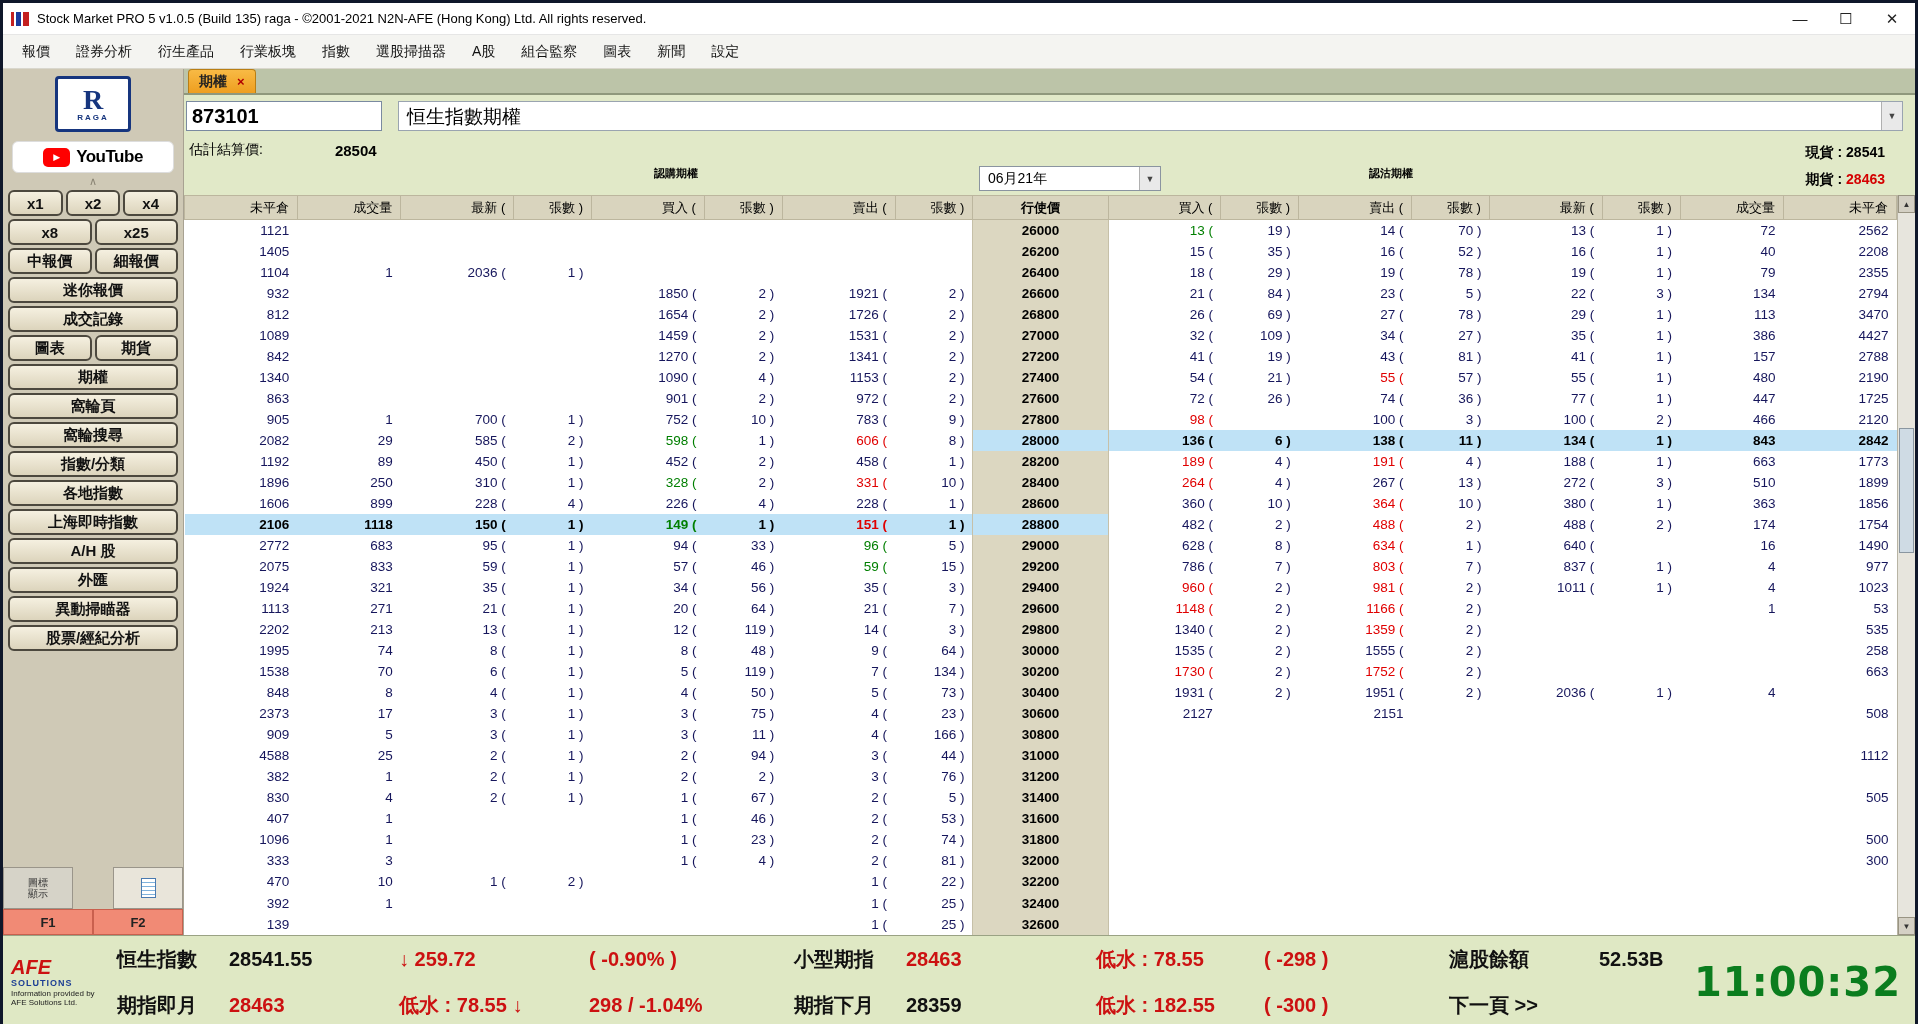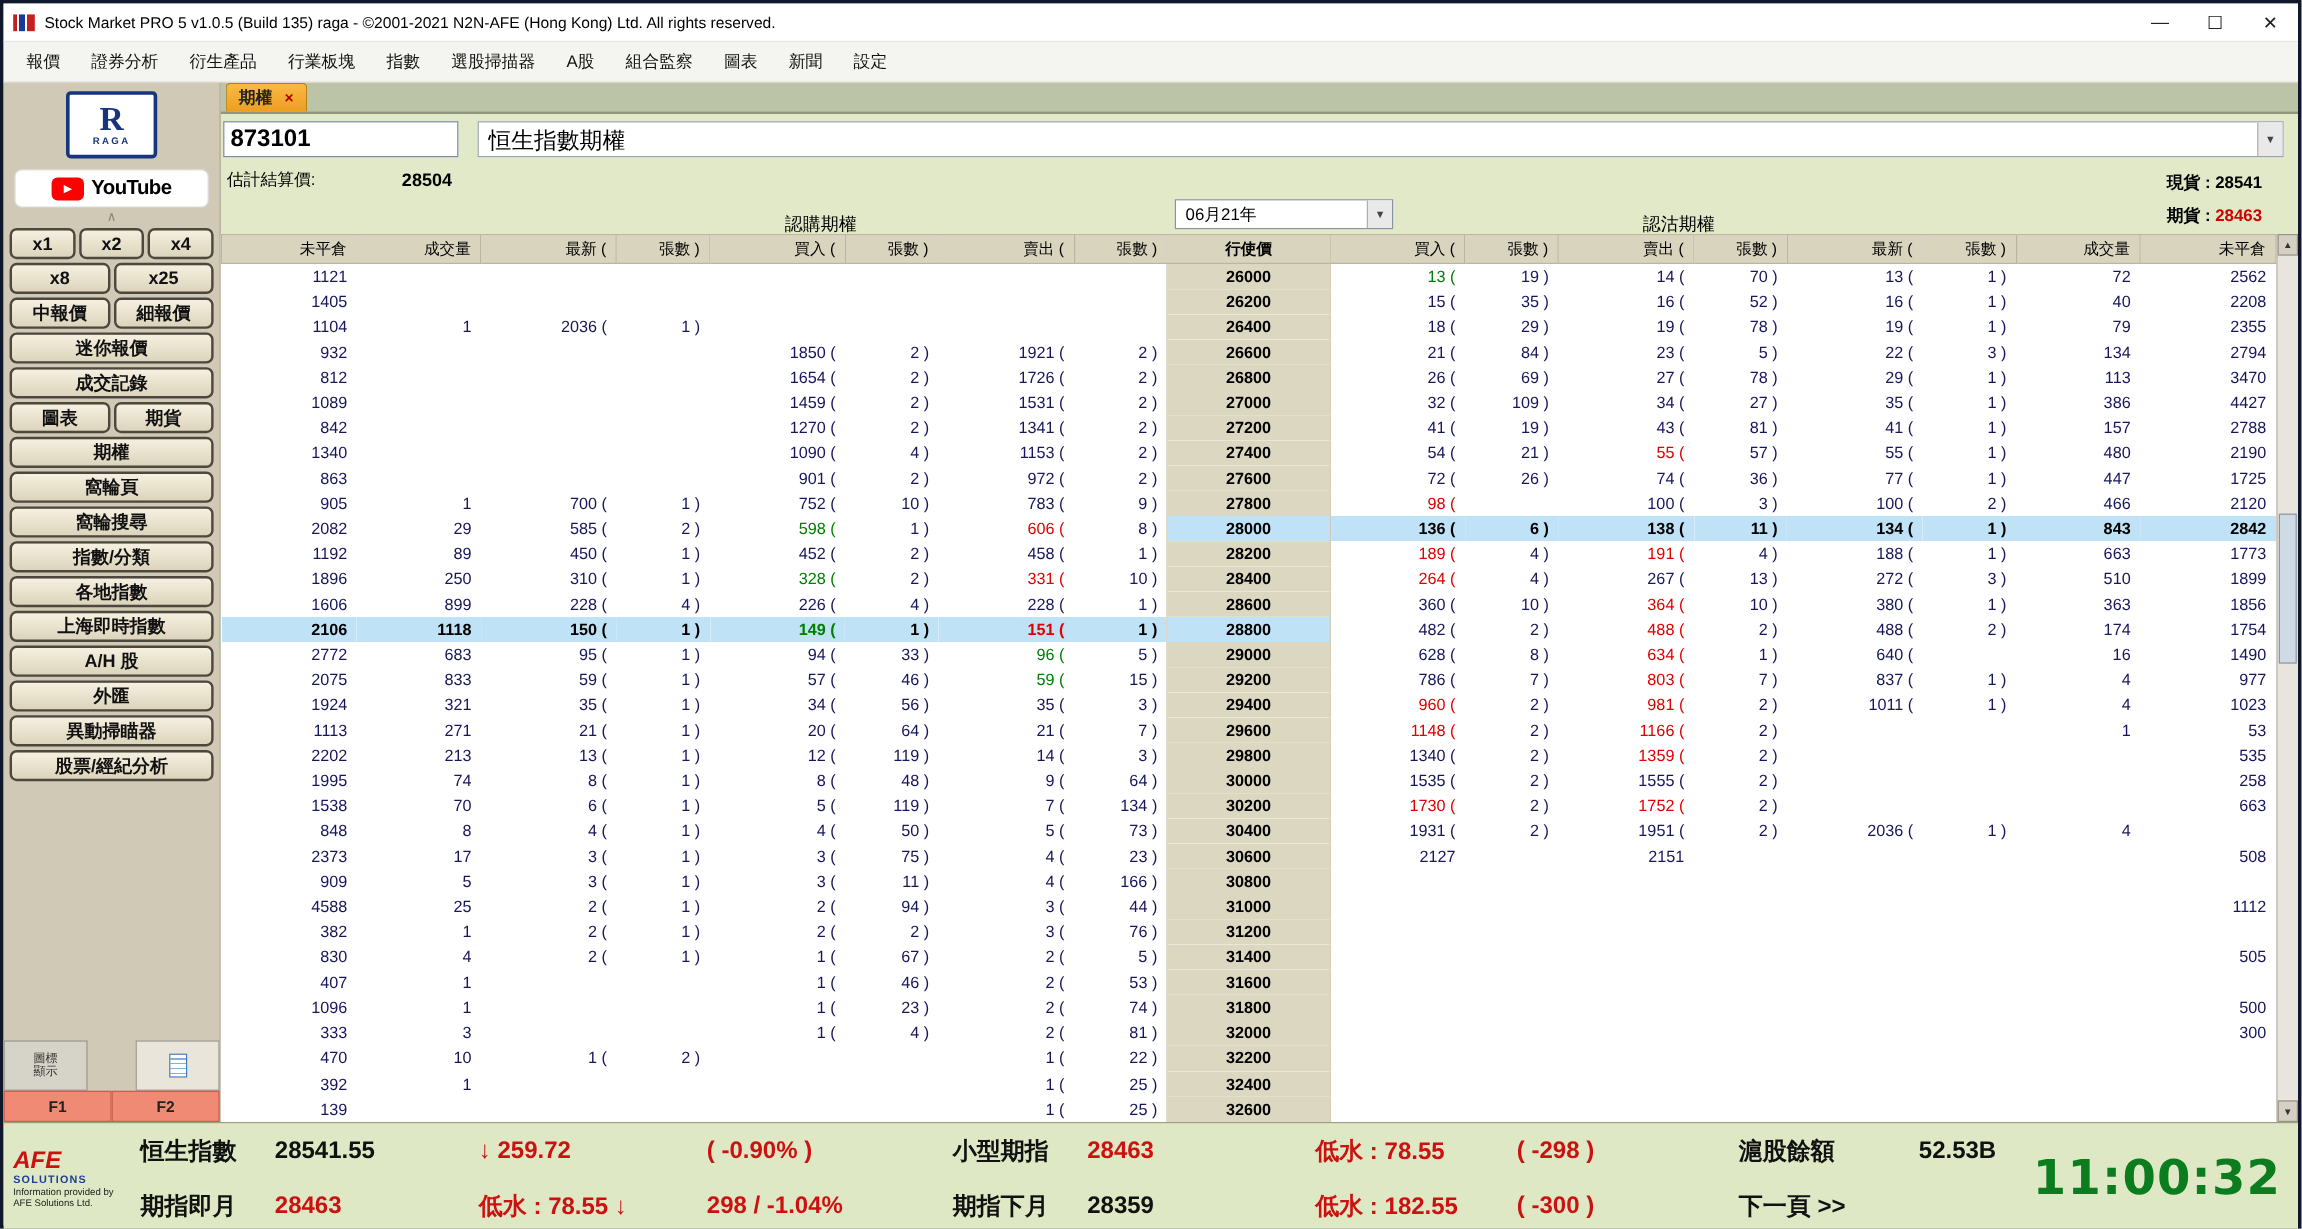--- a/index.html
+++ b/index.html
@@ -52,21 +52,21 @@
 
   .row-input { height:42px; flex:none; display:flex; align-items:center; padding:0 12px 0 2px; gap:16px; }
   .sym-input { width:196px; height:30px; border:1px solid #7a8aa0; font-size:20px; font-weight:700; padding:0 5px; background:#fff; color:#000; font-family:inherit; }
   .name-field { flex:1; height:30px; background:#fff; border:1px solid #9aa4b0; display:flex; align-items:flex-end; padding:0 0 0 8px; font-size:19px; color:#000; }
   .combo-arrow { margin-left:auto; width:21px; height:28px; background:#e9e9e9; border-left:1px solid #b0b0b0; display:flex; align-items:center; justify-content:center; font-size:9px; color:#444; }
 
   .top-rows { position:relative; flex:none; }
   .row-info { height:26px; display:flex; align-items:center; font-size:14px; padding-left:5px; color:#000; }
   .row-info .val { font-weight:700; margin-left:72px; font-size:15px; }
   .row-sec { height:32px; position:relative; }
-  .sec-h { position:absolute; top:15px; font-size:15px; color:#000; }
+  .sec-h { position:absolute; top:3px; font-size:11px; color:#000;font-weight:bold; }
   .call-h { left:470px; }
   .put-h  { left:1185px; }
   .month-combo { position:absolute; left:795px; top:3px; width:182px; height:25px; background:#fff; border:1px solid #8a94a0; display:flex; align-items:center; font-size:14px; padding-left:8px; color:#000; }
   .month-combo .combo-arrow { height:23px; }
   .spotfut { position:absolute; right:30px; top:2px; text-align:right; font-size:14px; font-weight:700; line-height:27px; color:#000; }
   .red-txt { color:#d40000; }
 
   
   .table-zone { flex:1; display:flex; overflow:hidden; background:#fff; min-height:0; }
   table { table-layout:fixed; border-collapse:collapse; flex:1; width:calc(100% - 18px); }

